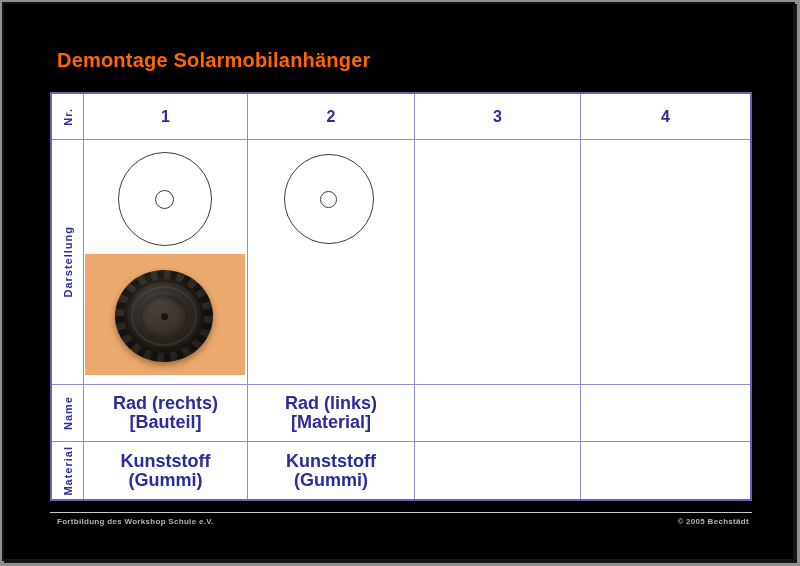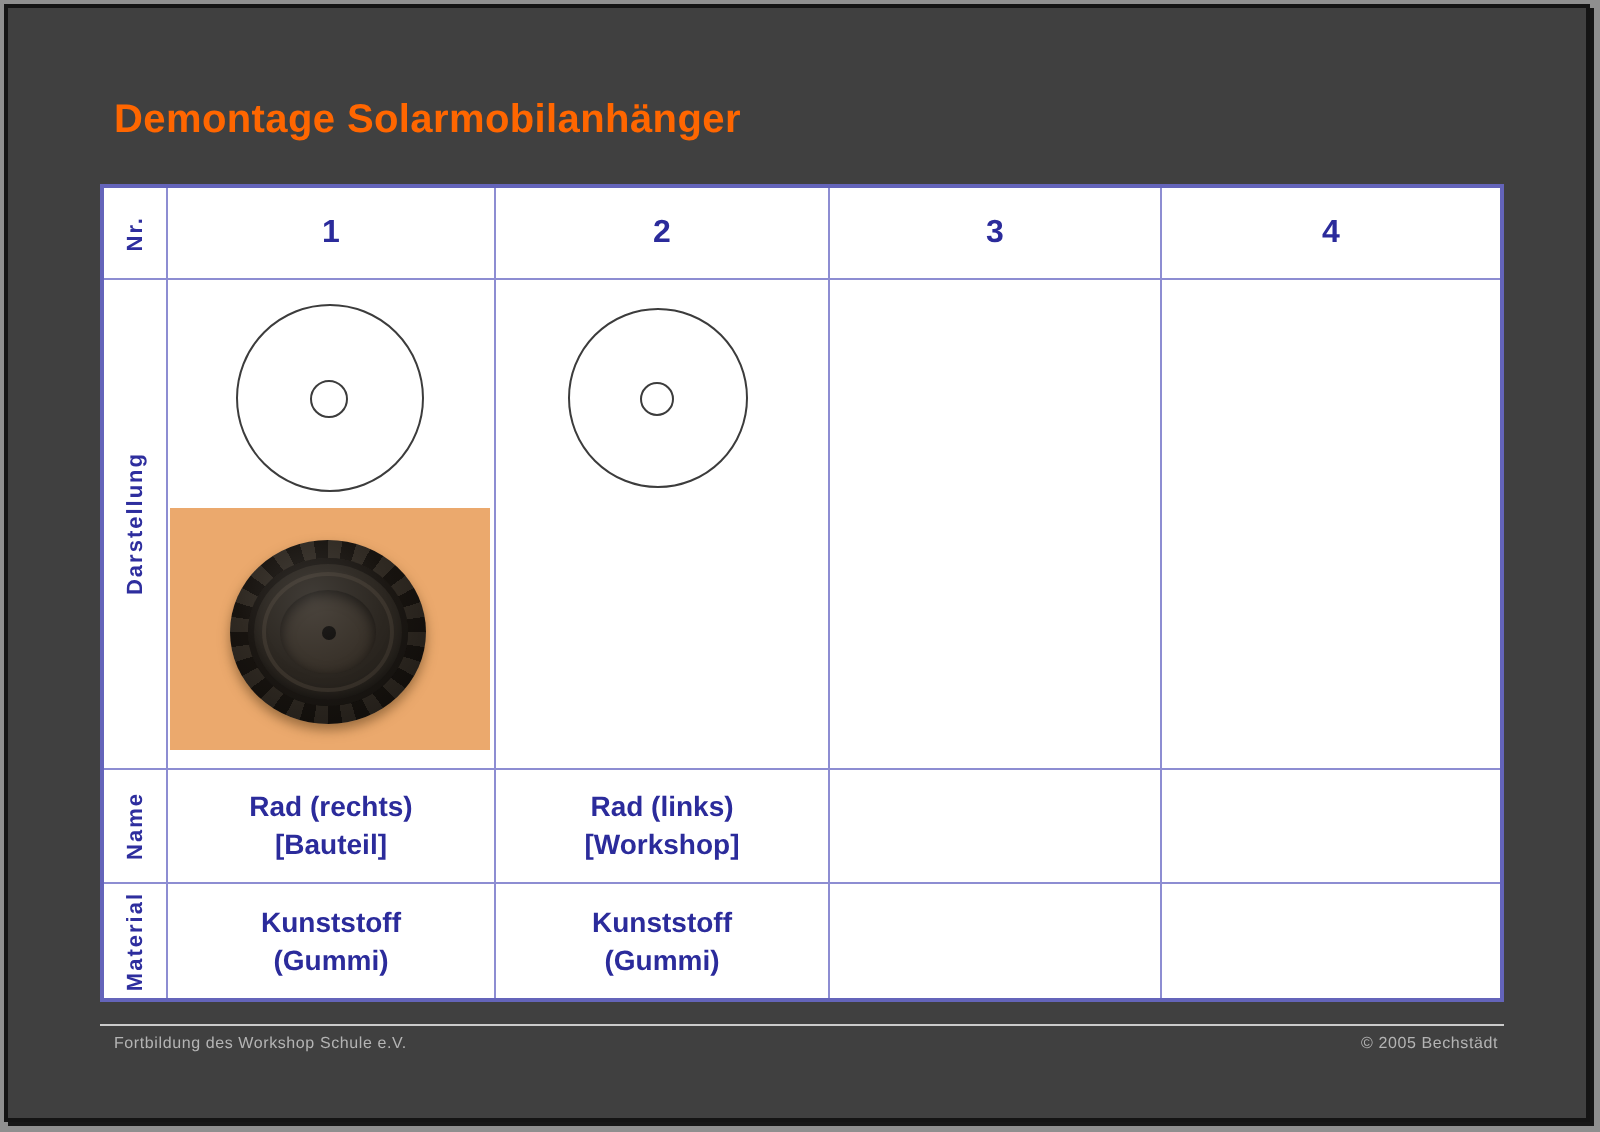--- a/index.html
+++ b/index.html
@@ -1,35 +1,35 @@
 <!DOCTYPE html>
 <html><head>
 <meta charset="utf-8">
 <style>
   html,body{margin:0;padding:0;width:800px;height:566px;overflow:hidden;
     background:#8f8f8f;font-family:"Liberation Sans","DejaVu Sans",sans-serif;}
-  .page{position:absolute;left:2px;top:2px;right:5px;bottom:5px;background:#404040;
+  .page{position:absolute;left:2px;top:2px;right:5px;bottom:5px;background:#000000;
     border:2px solid #141414;box-shadow:2px 2px 0 rgba(10,10,10,.9);}
   .page-title{position:absolute;left:53px;top:45px;font-size:20px;font-weight:bold;
     color:#ff6600;letter-spacing:.2px;margin:0;}
   
   .sheet-table{position:absolute;left:46px;top:88px;width:702px;height:409px;
     box-sizing:border-box;border:2px solid #6464ba;display:grid;
     grid-template-columns:32px 164px 167px 166px 1fr;
     grid-template-rows:46px 245px 57px 1fr;background:#fff;}
   .cell{position:relative;box-sizing:border-box;
     border-right:1px solid #8d8dd2;border-bottom:1px solid #8d8dd2;}
   .cell.last-c{border-right:none;}
   .cell.last-r{border-bottom:none;}
   .cell.center{display:flex;align-items:center;justify-content:center;text-align:center;}
   .col-num{font-size:16px;font-weight:bold;color:#2b2b9b;}
   .vlabel-cell{display:flex;align-items:center;justify-content:center;}
   .vlabel{writing-mode:vertical-rl;transform:rotate(180deg);font-weight:bold;
     color:#2e2e9e;font-size:11px;letter-spacing:1px;white-space:nowrap;}
-  .part-text{font-size:14px;font-weight:bold;color:#2b2b9b;line-height:19px;
+  .part-text{font-size:18px;font-weight:bold;color:#2b2b9b;line-height:19px;
     white-space:pre-line;}
   
   .circle-outer{position:absolute;border:1px solid #3c3c3c;border-radius:50%;
     box-sizing:border-box;background:#fff;}
   .circle-inner{position:absolute;border:1px solid #3c3c3c;border-radius:50%;
     box-sizing:border-box;background:#fff;}
   .drawing1 .circle-outer{left:34px;top:12px;width:94px;height:94px;}
   .drawing1 .circle-inner{left:71px;top:50px;width:19px;height:19px;}
   .drawing2 .circle-outer{left:36px;top:14px;width:90px;height:90px;}
   .drawing2 .circle-inner{left:72px;top:51px;width:17px;height:17px;}
@@ -45,21 +45,21 @@
     border:2px solid #3a332b;box-sizing:border-box;}
   .wheel .recess{position:absolute;inset:25px;border-radius:50%;background:#373028;
     box-shadow:inset 0 2px 7px rgba(0,0,0,.65);}
   .wheel .hub{position:absolute;left:50%;top:50%;width:7px;height:7px;margin:-3px 0 0 -3px;
     border-radius:50%;background:#0d0b09;}
   .wheel .sheen{position:absolute;inset:0;border-radius:50%;
     background:radial-gradient(circle at 42% 32%,rgba(255,255,255,.10),rgba(0,0,0,0) 45%,rgba(0,0,0,.38) 95%);}
   
   .footer-rule{position:absolute;left:46px;top:508px;width:702px;height:0;
     border-top:1px solid #cbcbcb;}
-  .footer-text{position:absolute;top:513px;font-size:8px;color:#b4b4b4;letter-spacing:.3px;}
+  .footer-text{position:absolute;top:513px;font-size:8px;color:#b4b4b4;letter-spacing:.3px;font-weight:bold;}
   .footer-text.left{left:53px;}
   .footer-text.right{right:44px;}
 </style>
 </head>
 <body>
 
 <div class="page">
 
   <h1 class="page-title">Demontage Solarmobilanhänger</h1>
 
@@ -106,21 +106,21 @@
 
     <div class="cell vlabel-cell">
       <span class="vlabel">Name</span>
     </div>
     <div class="cell center">
       <span class="part-text">Rad (rechts)
 [Bauteil]</span>
     </div>
     <div class="cell center">
       <span class="part-text">Rad (links)
-[Workshop]</span>
+[Material]</span>
     </div>
     <div class="cell center">
       <span class="part-text"></span>
     </div>
     <div class="cell center last-c">
       <span class="part-text"></span>
     </div>
 
     <div class="cell vlabel-cell last-r">
       <span class="vlabel">Material</span>

